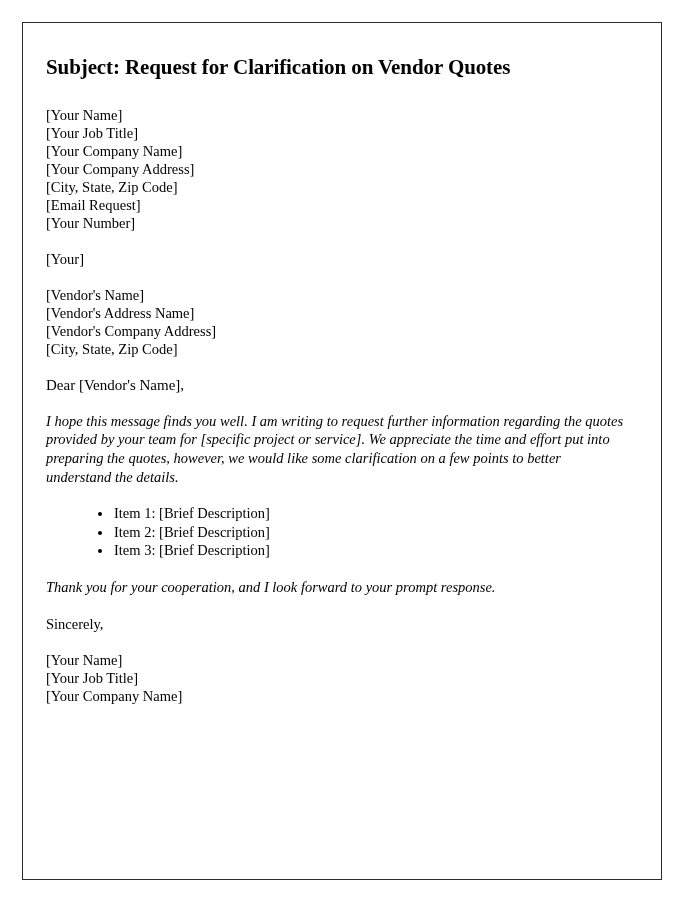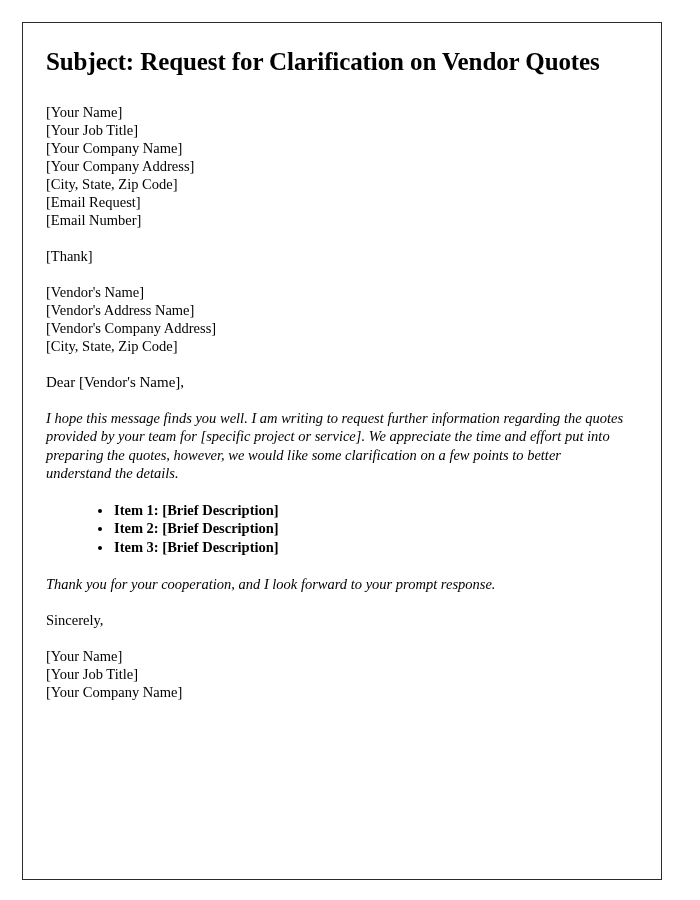--- a/index.html
+++ b/index.html
@@ -21,24 +21,24 @@
     width: 640px;
     height: 858px;
     border: 1.5px solid #2b2b2b;
     background: #ffffff;
     box-sizing: border-box;
   }
   .page-inner {
     padding: 24px 22px 0 23px;
   }
   .letter-title {
-    font-size: 25px;
+    font-size: 21px;
     font-weight: bold;
     line-height: 1.18;
-    margin: 0 0 26px 0;
+    margin: 8px 0 26px 0;
     letter-spacing: -0.1px;
   }
   .block {
     margin: 0 0 18px 0;
   }
   .addr-line {
     font-size: 14.5px;
     line-height: 18px;
     white-space: nowrap;
   }
@@ -52,21 +52,20 @@
   }
   .salutation {
     font-size: 15px;
     line-height: 18px;
     margin: 0 0 18px 0;
   }
   ul.item-list {
     margin: 0 0 18px 0;
     padding: 0 0 0 52px;
     list-style: none;
-    font-weight: bold;
   }
   ul.item-list li {
     font-size: 14.5px;
     line-height: 18.6px;
     position: relative;
     padding-left: 16px;
   }
   ul.item-list li::before {
     content: "";
     position: absolute;
@@ -94,25 +93,25 @@
 
     <h1 class="letter-title">Subject: Request for Clarification on Vendor Quotes</h1>
 
     <div class="block">
       <div class="addr-line">[Your Name]</div>
       <div class="addr-line">[Your Job Title]</div>
       <div class="addr-line">[Your Company Name]</div>
       <div class="addr-line">[Your Company Address]</div>
       <div class="addr-line">[City, State, Zip Code]</div>
       <div class="addr-line">[Email Request]</div>
-      <div class="addr-line">[Email Number]</div>
+      <div class="addr-line">[Your Number]</div>
     </div>
 
     <div class="block">
-      <div class="addr-line">[Thank]</div>
+      <div class="addr-line">[Your]</div>
     </div>
 
     <div class="block">
       <div class="addr-line">[Vendor's Name]</div>
       <div class="addr-line">[Vendor's Address Name]</div>
       <div class="addr-line">[Vendor's Company Address]</div>
       <div class="addr-line">[City, State, Zip Code]</div>
     </div>
 
     <div class="salutation">Dear [Vendor's Name],</div>

